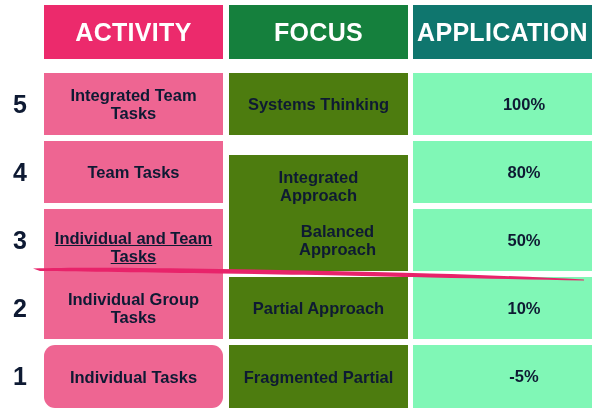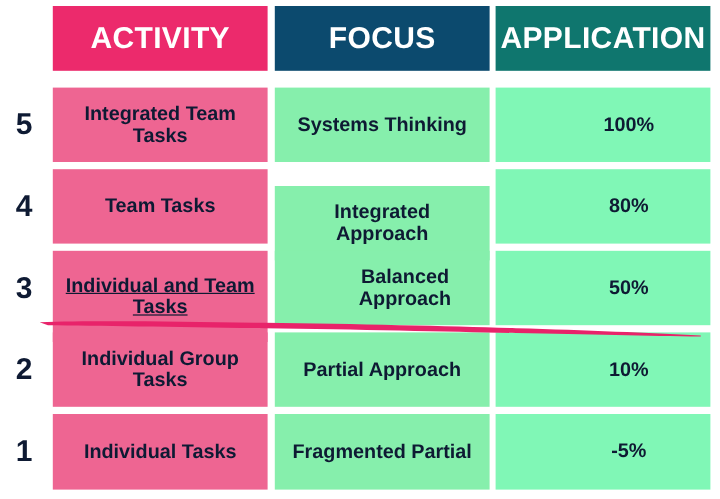--- a/index.html
+++ b/index.html
@@ -10,24 +10,24 @@
     color: #0e1a33;
   }
   .cell {
     position: absolute;
     display: flex; align-items: center; justify-content: center;
     text-align: center; box-sizing: border-box;
     font-weight: bold;
   }
   .hdr { top: 5px; height: 54px; font-size: 25px; color: #ffffff; letter-spacing: 0.3px; }
   .hdr-activity { left: 44px; width: 179px; background: #ec2a6c; }
-  .hdr-focus { left: 229px; width: 179px; background: #0c4a6e; }
+  .hdr-focus { left: 229px; width: 179px; background: #15803d; }
   .hdr-app { left: 413px; width: 179px; background: #0f766e; }
   .c-activity { left: 44px; width: 179px; background: #ee6592; font-size: 16.5px; line-height: 18px; padding: 0 8px; }
-  .c-focus { left: 229px; width: 179px; background: #86efac; font-size: 16.5px; line-height: 18px; padding: 0 10px; }
+  .c-focus { left: 229px; width: 179px; background: #4d7c0f; font-size: 16.5px; line-height: 18px; padding: 0 10px; }
   .c-app { left: 413px; width: 179px; background: #80f7b6; font-size: 16.5px; padding-left: 43px; }
   .num {
     position: absolute; left: 4px; width: 32px;
     display: flex; align-items: center; justify-content: center;
     font-size: 25px; font-weight: bold; color: #0e1a33;
   }
   .stroke { position: absolute; left: 0; top: 0; pointer-events: none; }
 </style>
 </head>
 <body>
@@ -60,21 +60,21 @@
 
   <div>
     <div class="num" style="top:277px;height:62px;">2</div>
     <div class="cell c-activity" style="top:277px;height:62px;">Individual Group Tasks</div>
     <div class="cell c-focus" style="top:277px;height:62px;">Partial Approach</div>
     <div class="cell c-app" style="top:277px;height:62px;">10%</div>
   </div>
 
   <div>
     <div class="num" style="top:345px;height:63px;">1</div>
-    <div class="cell c-activity" style="top:345px;height:63px;">Individual Tasks</div>
+    <div class="cell c-activity" style="top:345px;height:63px;border-radius:11px;">Individual Tasks</div>
     <div class="cell c-focus" style="top:345px;height:63px;">Fragmented Partial</div>
     <div class="cell c-app" style="top:345px;height:63px;">-5%</div>
   </div>
 </div>
 
 <svg class="stroke" width="600" height="416" viewBox="0 0 600 416">
   <path d="M33 268.5 C 80 267, 150 268, 220 269 C 300 270, 380 272, 430 273.5 C 490 275, 540 277.5, 584 279.5 L 584 280.5 C 540 280, 490 278.5, 430 277.5 C 380 276.5, 300 274.5, 220 273.5 C 150 272.5, 80 271.5, 40 271 Z" fill="#e8236a"></path>
 </svg>
 
 </body></html>

